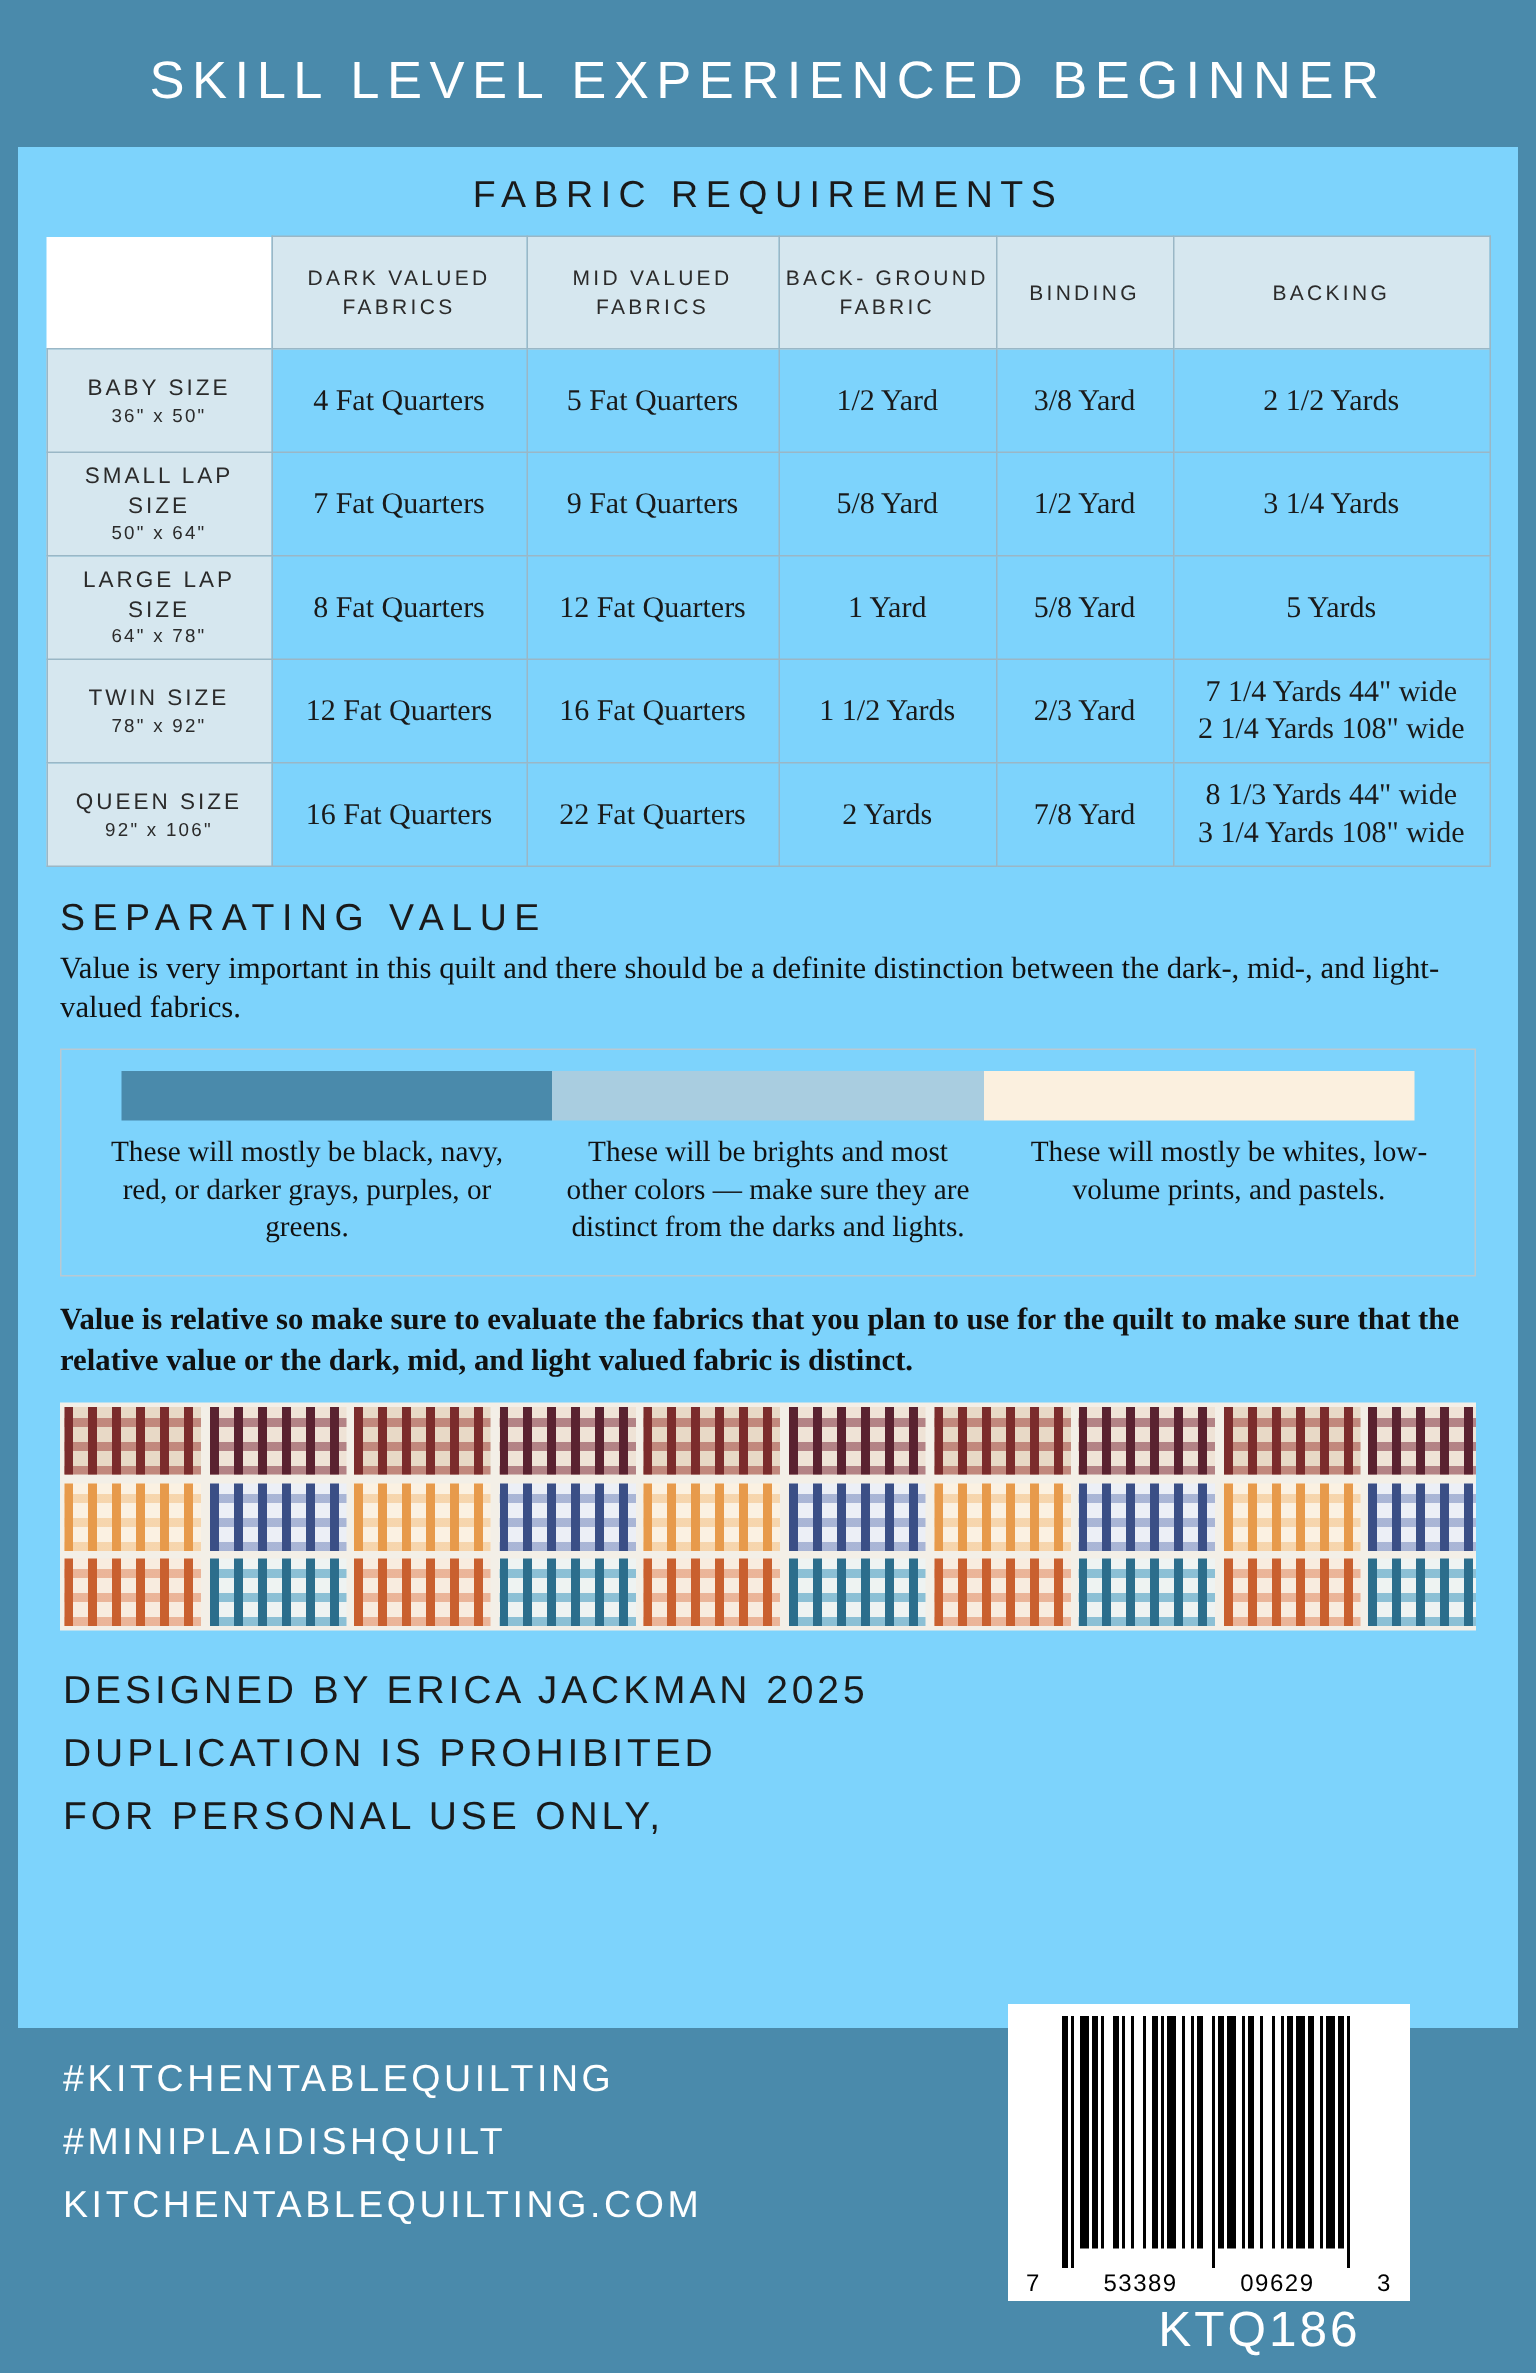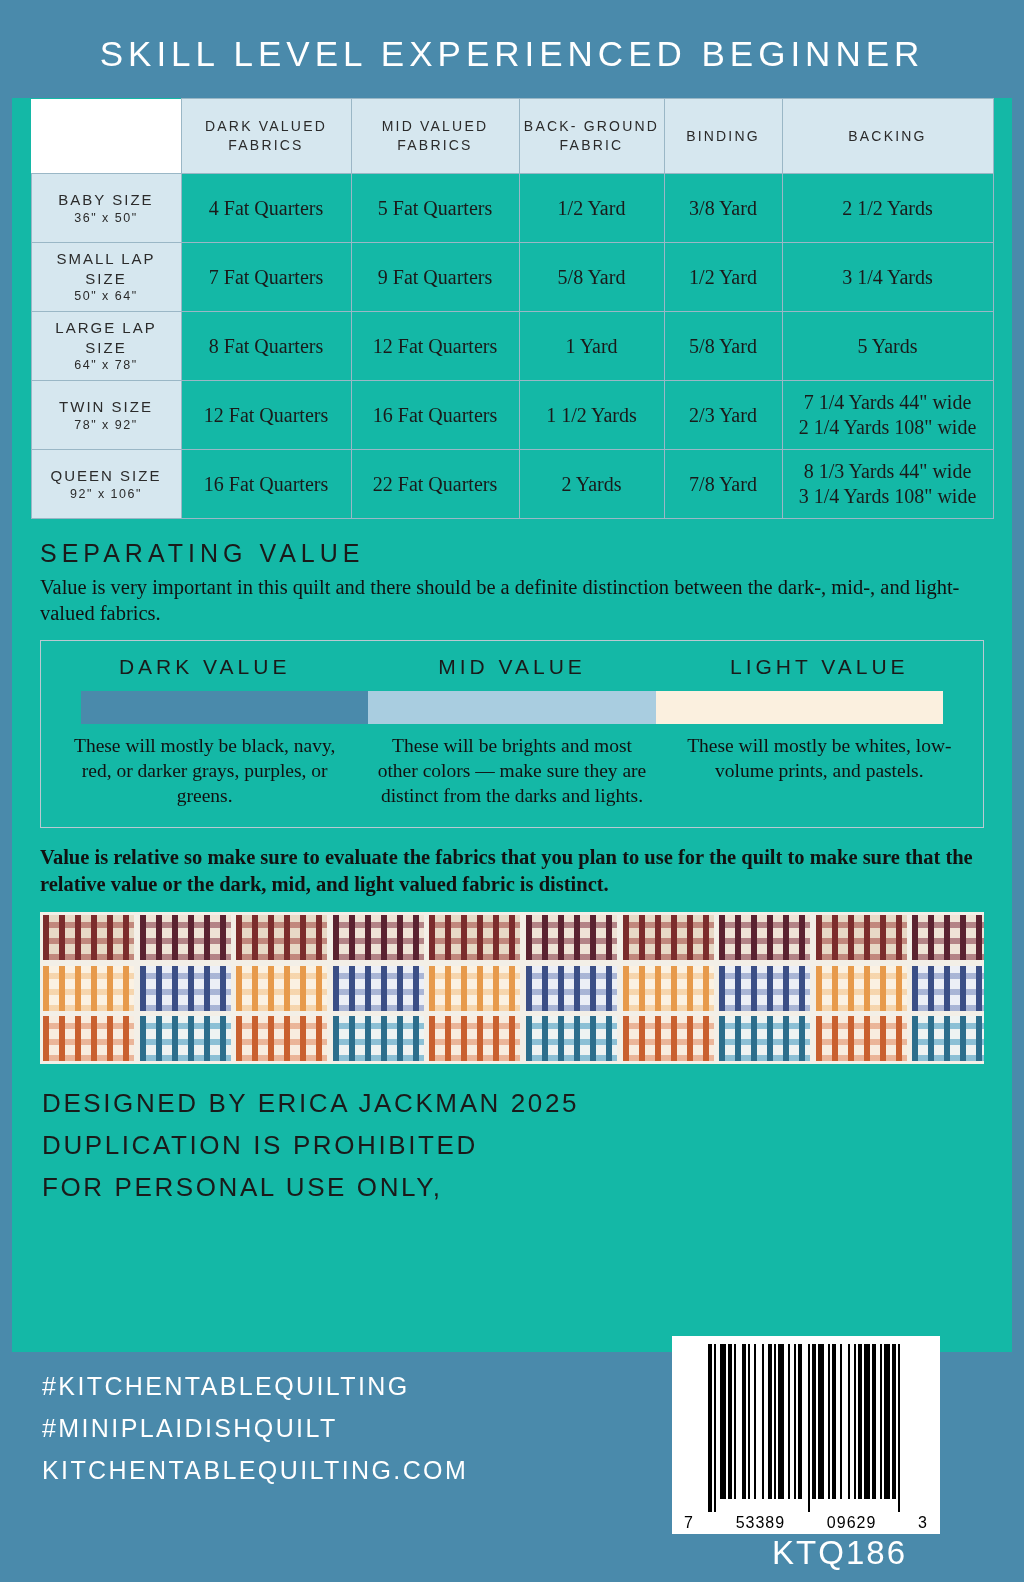--- a/index.html
+++ b/index.html
@@ -12,21 +12,21 @@
     background: #ffffff;
     font-family: "Liberation Serif", serif;
     overflow: hidden;
   }
   .page {
     position: relative;
     width: 1024px;
     height: 1582px;
     box-sizing: border-box;
     border: 12px solid #4a8aab;
-    background: #14b8a6;
+    background: #7dd3fc;
   }
   
   .skill-banner {
     background: #4a8aab;
     color: #ffffff;
     font-family: "Liberation Sans", sans-serif;
     font-size: 35px;
     letter-spacing: 5px;
     text-align: center;
     padding: 22px 0 24px 0;
@@ -221,20 +221,21 @@
     color: #ffffff;
   }
 </style>
 </head>
 <body>
 
 <div class="page">
 
   <div class="skill-banner">SKILL LEVEL EXPERIENCED BEGINNER</div>
 
+  <div class="fab-title">FABRIC REQUIREMENTS</div>
 
   <table class="fabric">
     <colgroup>
       <col style="width:150px">
         <col style="width:170px">
         <col style="width:168px">
       <col style="width:145px">
         <col style="width:118px">
         <col style="width:211px">
     </colgroup>
@@ -306,31 +307,20 @@
         <td class="two-line" style="white-space:pre-line">8 1/3 Yards 44" wide
 3 1/4 Yards 108" wide</td>
       </tr>
     </tbody>
   </table>
 
   <div class="sep-title">SEPARATING VALUE</div>
   <div class="sep-intro">Value is very important in this quilt and there should be a definite distinction between the dark-, mid-, and light-valued fabrics.</div>
 
   <div class="value-box">
-    <div class="value-cols">
-      <div class="value-col">
-        <div class="value-head">DARK VALUE</div>
-      </div>
-      <div class="value-col">
-        <div class="value-head">MID VALUE</div>
-      </div>
-      <div class="value-col">
-        <div class="value-head">LIGHT VALUE</div>
-      </div>
-    </div>
     <div class="swatch-row">
       <div class="swatch" id="sw0" style="background: rgb(74, 138, 171);"></div>
       <div class="swatch" id="sw1" style="background: rgb(169, 205, 224);"></div>
       <div class="swatch" id="sw2" style="background: rgb(251, 240, 223);"></div>
     </div>
     <div class="value-descs">
       <div class="value-desc">These will mostly be black, navy, red, or darker grays, purples, or greens.</div>
       <div class="value-desc">These will be brights and most other colors — make sure they are distinct from the darks and lights.</div>
       <div class="value-desc">These will mostly be whites, low-volume prints, and pastels.</div>
     </div>

